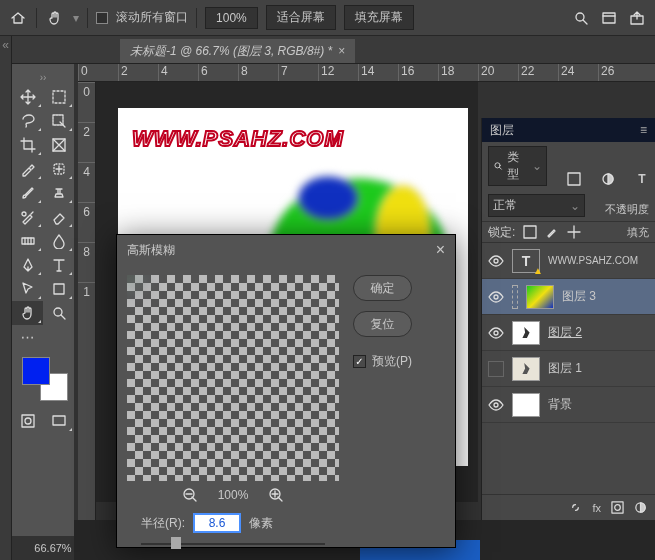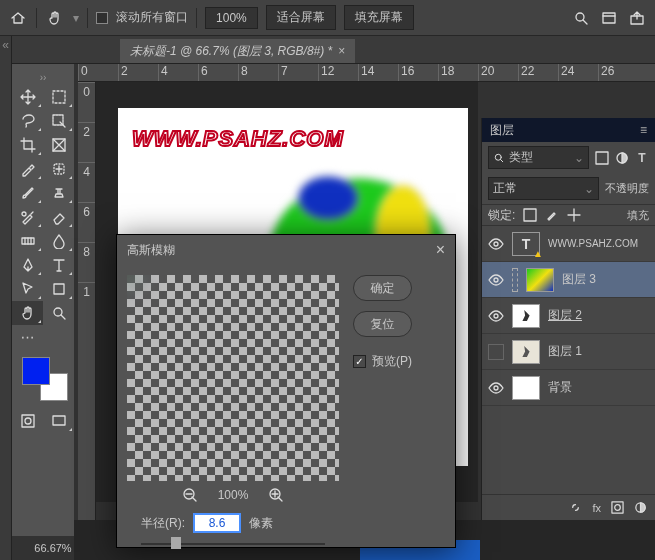--- a/index.html
+++ b/index.html
@@ -30,21 +30,21 @@
 .ruler-h{position:absolute;left:78px;top:64px;right:0;height:18px;background:#4a4a4a;border-bottom:1px solid #222;display:flex;font-size:10px;color:#bbb}
 .ruler-h span{width:40px;border-left:1px solid #666;padding-left:2px}
 .ruler-v{position:absolute;left:78px;top:82px;width:18px;bottom:40px;background:#4a4a4a;border-right:1px solid #222;display:flex;flex-direction:column;font-size:10px}
 .ruler-v span{height:40px;border-top:1px solid #666;padding-top:2px;text-align:center}
 .canvasarea{position:absolute;left:96px;top:82px;width:382px;height:420px;background:#262626}
 .canvas{position:absolute;left:22px;top:26px;width:350px;height:358px;background:#fff}
 .wm{position:absolute;left:14px;top:18px;font-weight:900;font-style:italic;font-size:22px;letter-spacing:1px;color:#fff;-webkit-text-stroke:2px #c00020}
 .blobs{position:absolute;left:120px;top:40px;width:240px;height:300px;filter:blur(4px)}
 .layerspanel{position:absolute;right:0;top:118px;width:174px;height:402px;background:#474747;border-left:1px solid #222;display:flex;flex-direction:column}
 .lp-tabs{background:#0f172a;height:24px;display:flex;align-items:center;padding:0 8px;justify-content:space-between}
-.lp-row{display:flex;align-items:center;padding:4px 6px;gap:6px}
+.lp-row{display:flex;align-items:flex-end;padding:4px 6px;gap:20px}
 .lp-sel{background:#333;border:1px solid #222;padding:2px 4px;flex:1;display:flex;align-items:center;gap:4px}
 .lp-mini{width:14px;height:14px;display:flex;align-items:center;justify-content:center}
 .lp-lock{height:22px;border-top:1px solid #333;border-bottom:1px solid #333;display:flex;align-items:center;padding:0 6px;gap:8px;font-size:11px}
 .layer{height:36px;display:flex;align-items:center;border-bottom:1px solid #3a3a3a;padding:0 6px;gap:8px}
 .layer.sel{background:#5a6b86}
 .eye{width:16px;height:16px;cursor:pointer}
 .thumb{width:28px;height:24px;background:#ddd;border:1px solid #999;display:flex;align-items:center;justify-content:center;font-size:14px;font-weight:bold;color:#333}
 .lname{flex:1}
 .lp-foot{margin-top:auto;height:26px;display:flex;align-items:center;justify-content:flex-end;gap:10px;padding:0 8px;border-top:1px solid #333}
 .dialog{position:absolute;left:116px;top:234px;width:340px;height:314px;background:#535353;border:1px solid #000;box-shadow:0 4px 30px rgba(0,0,0,.6);z-index:50}

